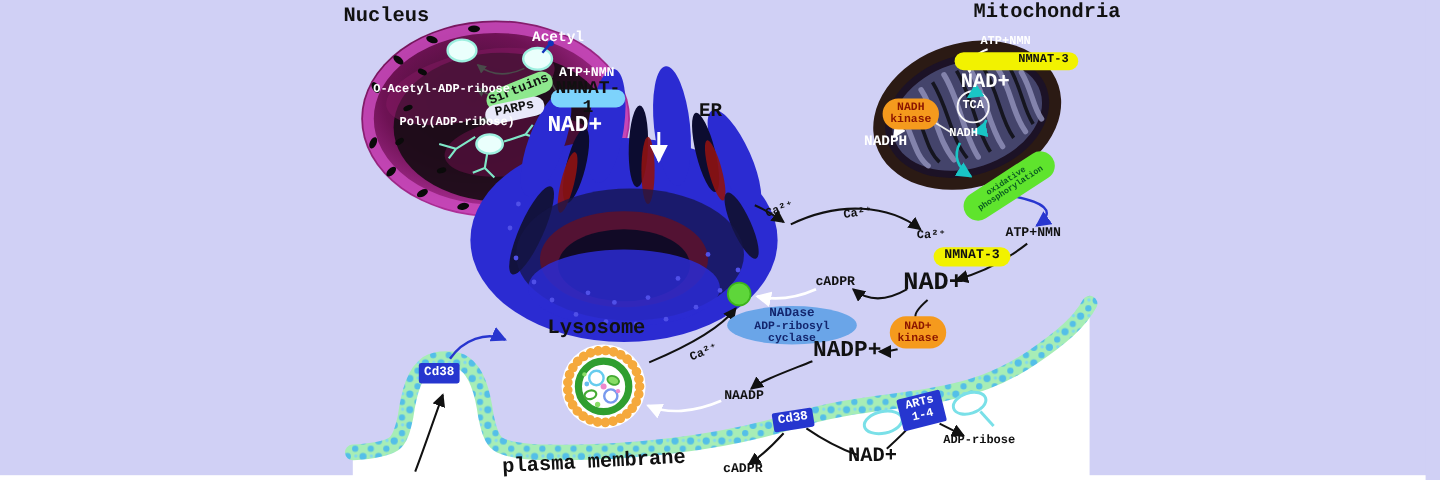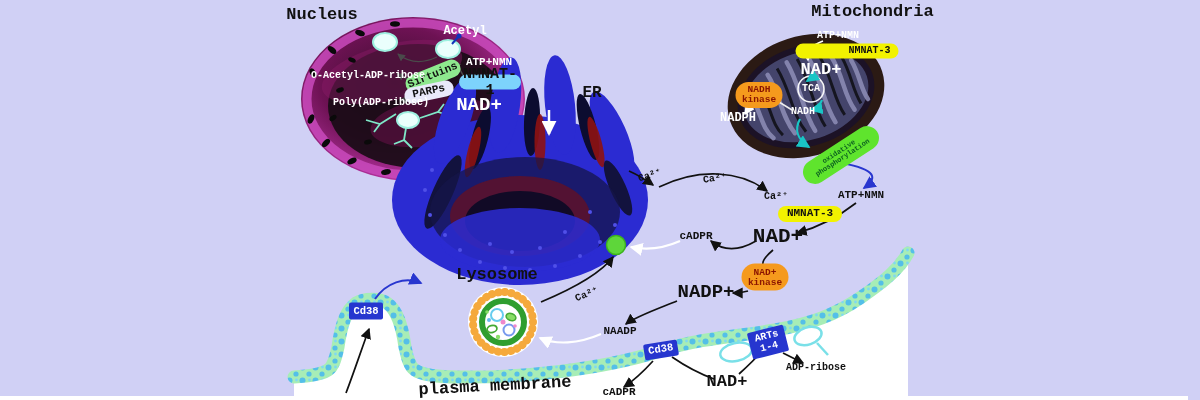--- a/index.html
+++ b/index.html
@@ -277,20 +277,24 @@
 
 <div class="lbl" style="left:650px;top:176px;font-size:10px;transform:translate(-50%,-50%) rotate(-18deg);">Ca²⁺</div>
 <div class="lbl" style="left:715px;top:179px;font-size:10px;transform:translate(-50%,-50%) rotate(-8deg);">Ca²⁺</div>
 <div class="lbl" style="left:776px;top:197px;font-size:10px;">Ca²⁺</div>
 <div class="lbl" style="left:861px;top:195px;font-size:11px;">ATP+NMN</div>
 <div class="pill" style="left:810px;top:214px;width:64px;height:16px;background:#f2f200;font-size:11px;">
       <span>NMNAT-3</span>
     </div>
 <div class="lbl" style="left:778px;top:236px;font-size:21px;">NAD+</div>
 <div class="lbl" style="left:696px;top:236px;font-size:11px;">cADPR</div>
+<div class="pill ell" style="left:660px;top:271px;width:108px;height:32px;background:#6aa5e8;font-size:10.5px;color:#13266e;border-radius:50%;">
+  <span>NADase</span>
+  <span style="font-size:9.5px;">ADP-ribosyl cyclase</span>
+</div>
 <div class="pill" style="left:765px;top:277px;width:47px;height:27px;background:#f59a1d;font-size:9.5px;color:#8b1500;">
   <span>NAD+</span>
   <span>kinase</span>
 </div>
 <div class="lbl" style="left:706px;top:292px;font-size:19px;">NADP+</div>
 <div class="lbl" style="left:620px;top:331px;font-size:11px;">NAADP</div>
 <div class="lbl" style="left:587px;top:295px;font-size:10px;transform:translate(-50%,-50%) rotate(-22deg);">Ca²⁺</div>
 
 <div class="box" style="left:366px;top:311px;width:34px;height:17px;font-size:10.5px;">
       <span>Cd38</span>

